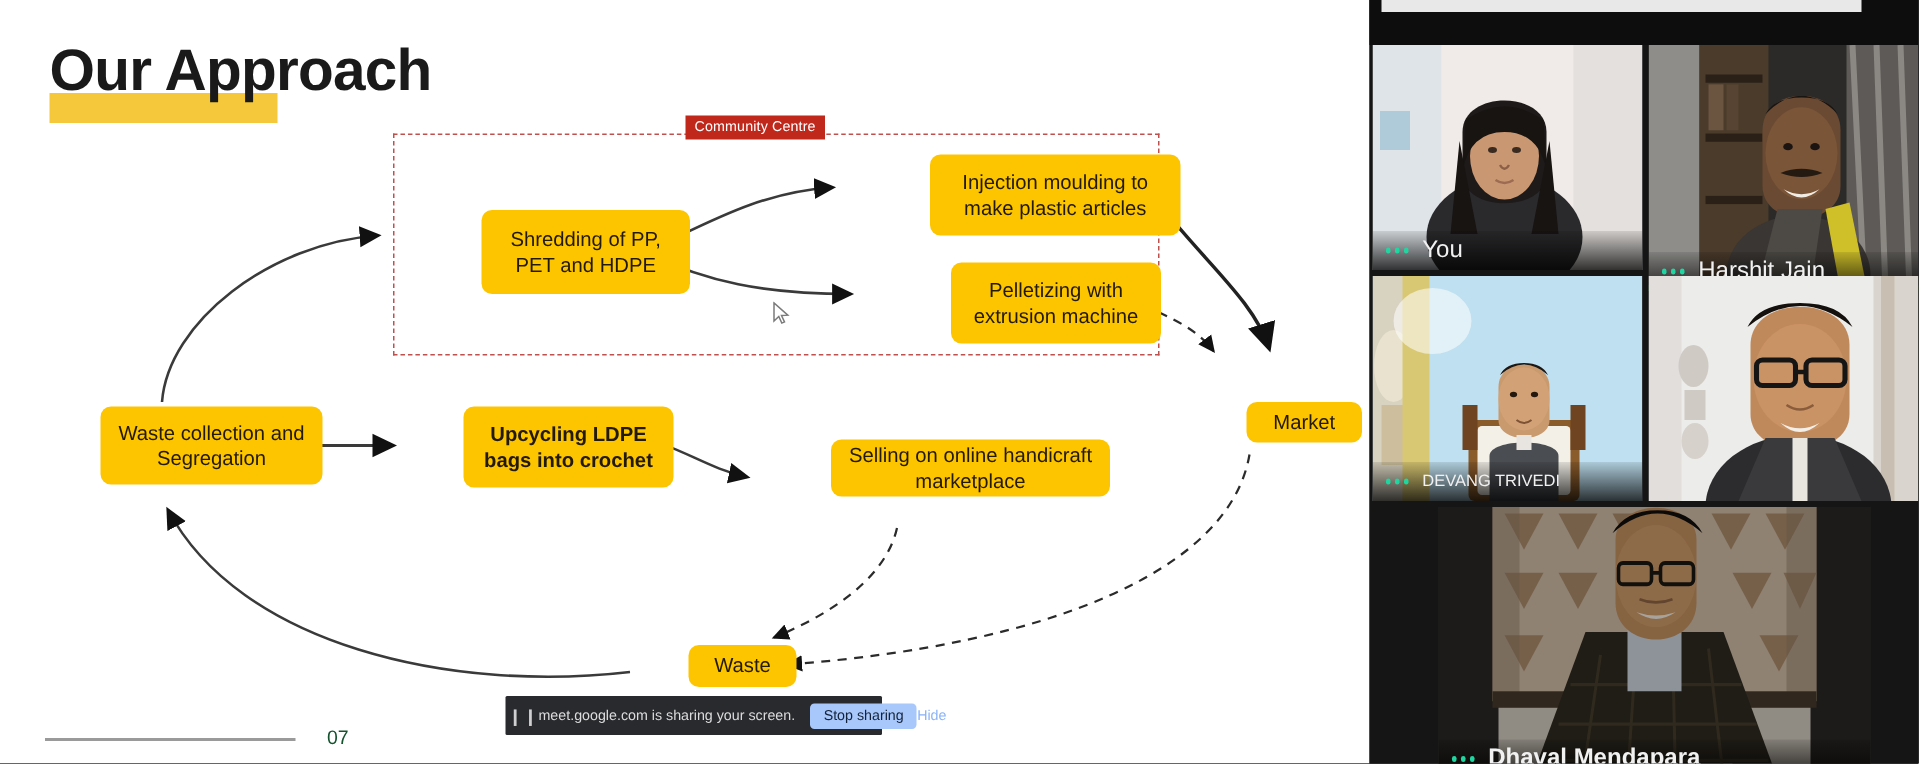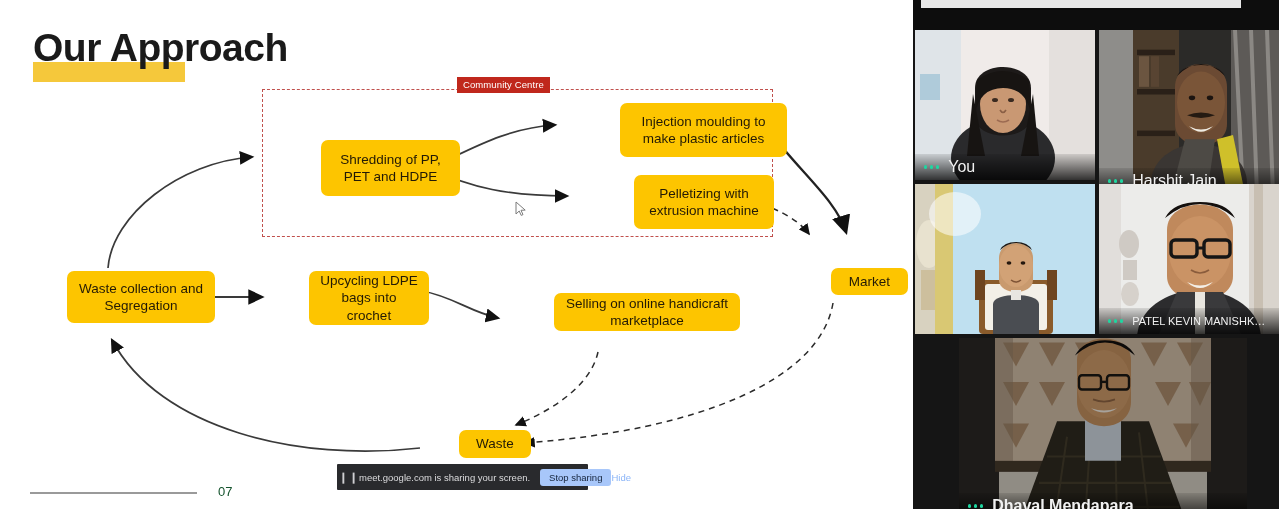--- a/index.html
+++ b/index.html
@@ -15,21 +15,21 @@
 
   .node{position:absolute;background:#fdc500;border-radius:7px;color:#231a05;
         font-size:13.5px;line-height:1.28;text-align:center;
         display:flex;align-items:center;justify-content:center;padding:6px 10px;
         box-sizing:border-box;font-family:"Liberation Sans",sans-serif;margin-left:34px;}
 
   #n-waste-collection{left:33px;top:271px;width:148px;height:52px;}
   #n-shredding{left:287px;top:140px;width:139px;height:56px;}
   #n-injection{left:586px;top:103px;width:167px;height:54px;}
   #n-pelletizing{left:600px;top:175px;width:140px;height:54px;}
-  #n-upcycling{left:275px;top:271px;width:120px;height:54px;}
+  #n-upcycling{left:275px;top:271px;width:140px;height:54px;font-weight:bold;}
   #n-selling{left:520px;top:293px;width:186px;height:38px;}
   #n-market{left:797px;top:268px;width:77px;height:27px;font-size:13.5px;}
   #n-waste{left:425px;top:430px;width:72px;height:28px;font-size:13.5px;}
 
   #cc-boundary{position:absolute;left:262px;top:89px;width:511px;height:148px;
                border:1.4px dashed #c0504d;box-sizing:border-box;}
   #cc-label{position:absolute;left:457px;top:77px;background:#c0281c;color:#ffffff;
             font-size:9.5px;padding:2px 6px 3px 6px;letter-spacing:.1px;
             font-family:"Liberation Sans",sans-serif;white-space:nowrap;}
 
@@ -229,20 +229,28 @@
         <rect x="132" y="86" width="10" height="30" fill="#6e4520"></rect>
         <path d="M78,120 L78,150 L124,150 L124,120 C124,108 78,108 78,120 z" fill="#4a4d52"></path>
         <path d="M84,74 C84,54 118,54 118,74 L118,96 C118,112 84,112 84,96 z" fill="#c99a6e"></path>
         <ellipse cx="101" cy="82" rx="17" ry="21" fill="#d2a276"></ellipse>
         <ellipse cx="94" cy="79" rx="2.4" ry="1.8" fill="#25180f"></ellipse>
         <ellipse cx="108" cy="79" rx="2.4" ry="1.8" fill="#25180f"></ellipse>
         <path d="M96,96 q5,4 10,0" stroke="#7e5335" stroke-width="1.4" fill="none"></path>
         <path d="M85,66 q16,-14 32,0 q-4,-8 -16,-8 q-12,0 -16,8 z" fill="#1d1713"></path>
         <rect x="96" y="106" width="10" height="10" fill="#e8e5e0"></rect>
       </svg>
+      <div class="tile-name-row">
+        <div class="mic-dots">
+            <i></i>
+            <i></i>
+            <i></i>
+          </div>
+        <div class="tile-name caps">DEVANG TRIVEDI</div>
+      </div>
     </div>
 
     <div class="tile" id="tile-kevin">
       <svg class="tile-canvas" viewBox="0 0 180 150" preserveAspectRatio="none">
         <rect x="0" y="0" width="180" height="150" fill="#ececea"></rect>
         <rect x="0" y="0" width="22" height="150" fill="#e1dedb"></rect>
         <rect x="150" y="0" width="30" height="150" fill="#d9d4cd"></rect>
         <rect x="155" y="0" width="9" height="150" fill="#c8bfb2"></rect>
         <ellipse cx="30" cy="60" rx="10" ry="14" fill="#cfcac4"></ellipse>
         <rect x="24" y="76" width="14" height="20" fill="#cfcac4"></rect>
@@ -252,28 +260,20 @@
         <ellipse cx="101" cy="68" rx="31" ry="36" fill="#ca9365"></ellipse>
         <path d="M66,34 q35,-28 70,0 q-8,-16 -35,-16 q-27,0 -35,16 z" fill="#14100e"></path>
         <rect x="72" y="56" width="26" height="17" rx="4" fill="none" stroke="#151515" stroke-width="3.4"></rect>
         <rect x="105" y="56" width="26" height="17" rx="4" fill="none" stroke="#151515" stroke-width="3.4"></rect>
         <path d="M98,64 L105,64" stroke="#151515" stroke-width="3"></path>
         <path d="M92,86 q9,6 18,0" stroke="#8a5c3c" stroke-width="1.7" fill="none"></path>
         <path d="M88,98 q13,12 26,0 q-13,7 -26,0" fill="#f3efe8"></path>
         <path d="M78,108 L60,150 L142,150 L124,108 z" fill="#3a3a3c"></path>
         <path d="M96,108 L96,150 L106,150 L106,108 z" fill="#e9e6e0"></path>
       </svg>
-      <div class="tile-name-row">
-        <div class="mic-dots">
-            <i></i>
-            <i></i>
-            <i></i>
-          </div>
-        <div class="tile-name caps">PATEL KEVIN MANISHK…</div>
-      </div>
     </div>
 
     <div class="tile" id="tile-dhaval">
       <svg class="tile-canvas" viewBox="0 0 288 165" preserveAspectRatio="none">
         <rect x="0" y="0" width="288" height="165" fill="#2a2724"></rect>
         <rect x="36" y="0" width="216" height="118" fill="#cdbaa4"></rect>
         <g fill="#a98a6a">
           <path d="M44,4 L70,4 L57,26 z"></path>
             <path d="M80,4 L106,4 L93,26 z"></path>
           <path d="M116,4 L142,4 L129,26 z"></path>

